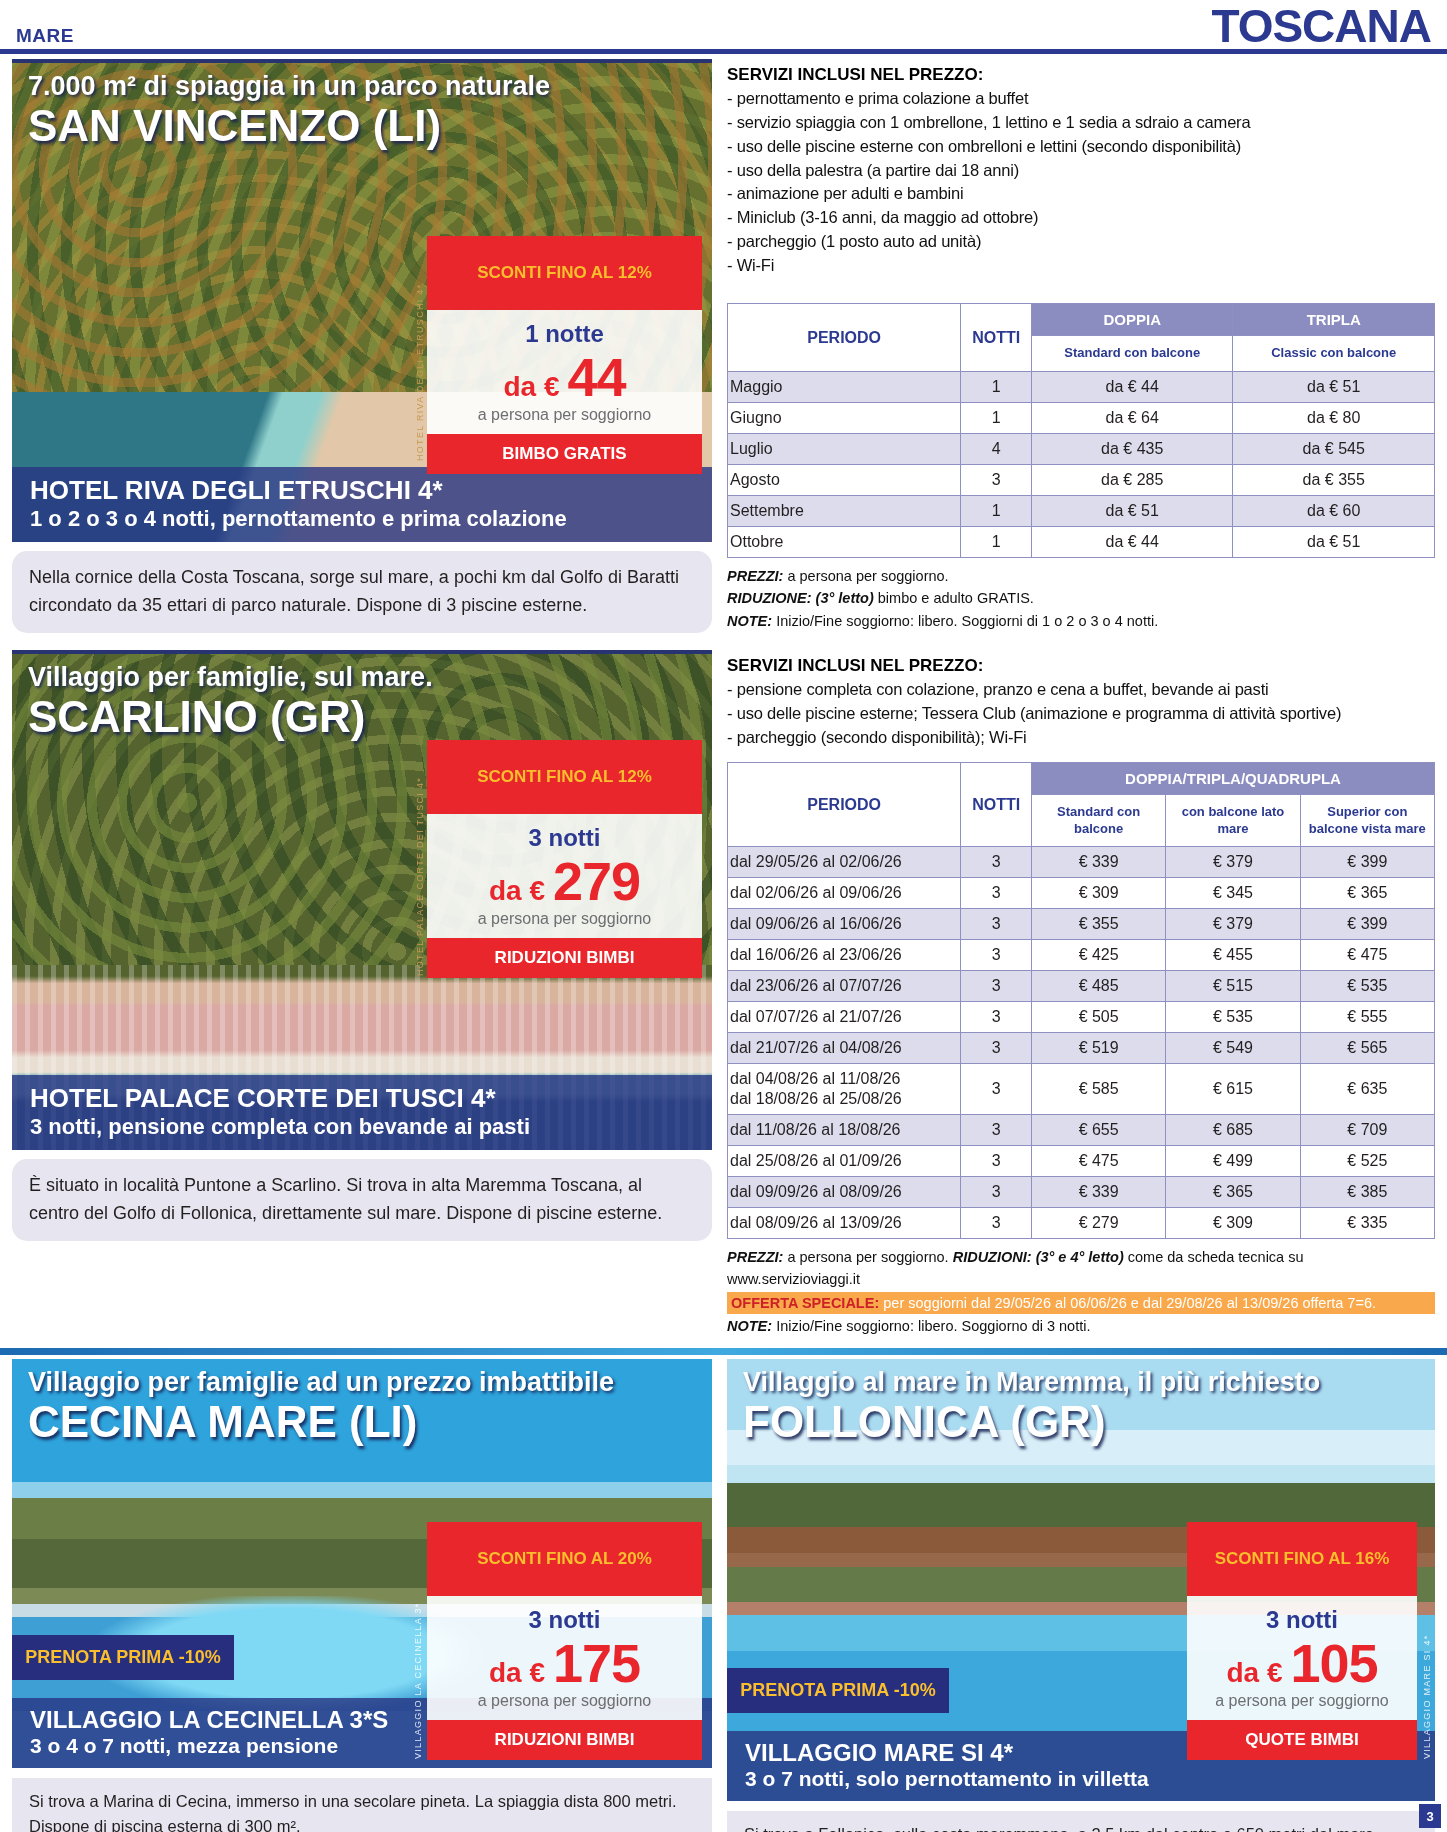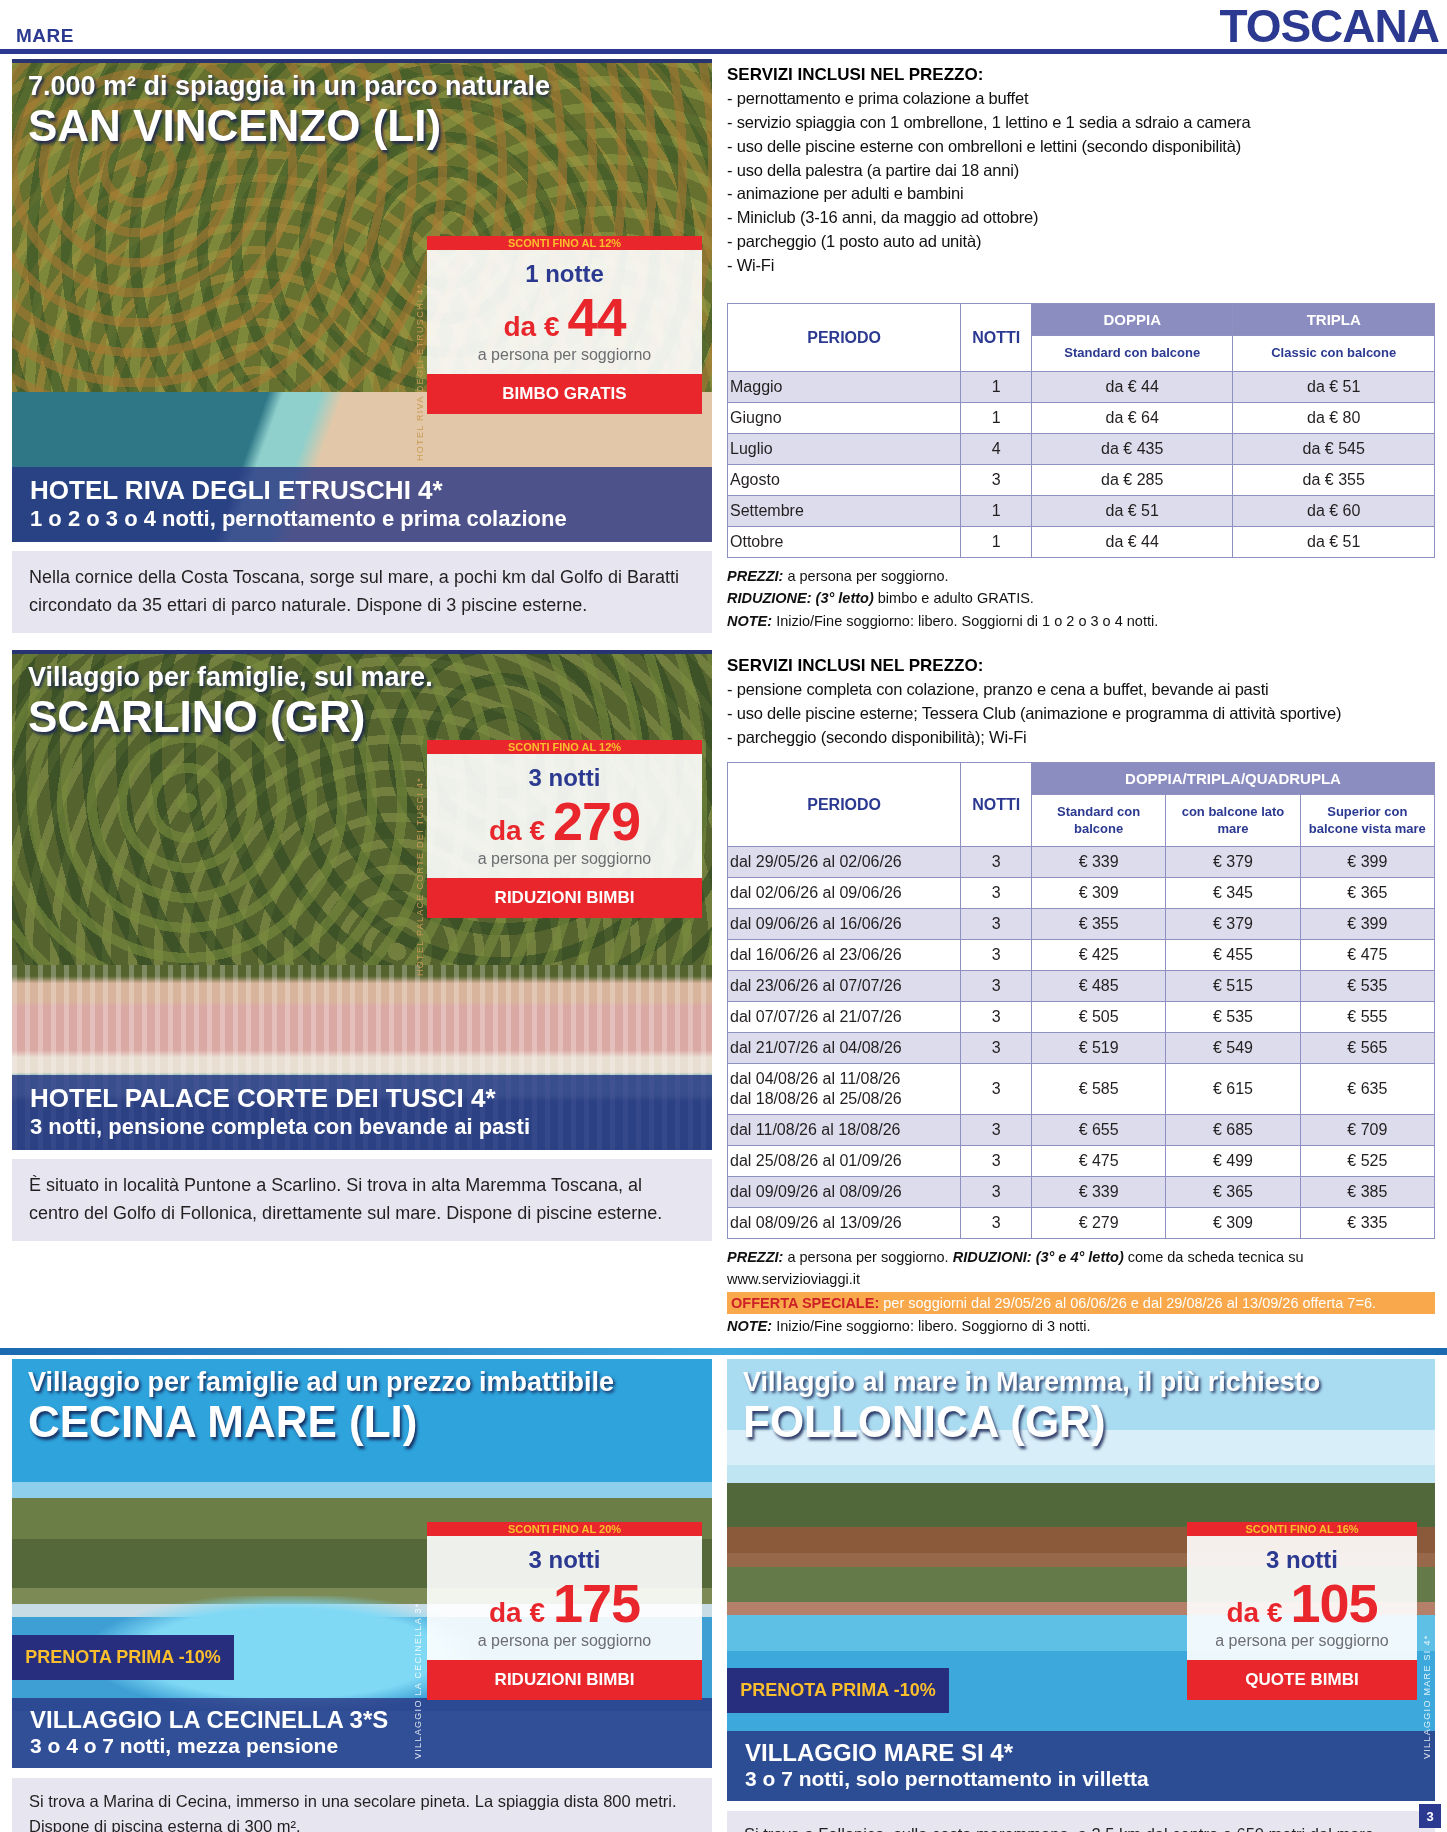--- a/index.html
+++ b/index.html
@@ -1,21 +1,21 @@
 <!DOCTYPE html>
 <html><head>
 <meta charset="utf-8">
 <style>
   * { margin:0; padding:0; box-sizing:border-box; }
   html,body { background:#fff; }
   body { font-family:"Liberation Sans", sans-serif; }
   .page { position:relative; width:1447px; height:1832px; background:#fff; overflow:hidden; }
 
   
-  .hdr { display:flex; justify-content:space-between; align-items:flex-end; padding:6px 8px 0 16px; }
+  .hdr { display:flex; justify-content:space-between; align-items:flex-end; padding:6px 16px 0 16px; }
   .hdr-left { font-size:19px; font-weight:bold; color:#2B3990; letter-spacing:.5px; }
   .hdr-right { font-size:46px; font-weight:bold; color:#2B3990; line-height:.9; letter-spacing:-1px; }
   .rule { height:5px; background:#2B3990; margin-top:2px; }
 
   .row { display:flex; gap:15px; padding:0 12px; }
   .row1 { margin-top:5px; }
   .row2 { margin-top:17px; }
   .row3 { margin-top:4px; }
   .col-l { width:700px; flex:none; }
   .col-r { flex:1; min-width:0; }
@@ -46,21 +46,21 @@
   .ph-head { position:absolute; top:8px; left:16px; right:16px; z-index:2; }
   .ph-tag { font-size:27px; font-weight:bold; color:#fff; text-shadow:2px 2px 3px rgba(20,30,80,.85); }
   .ph-title { font-size:44px; font-weight:bold; color:#fff; line-height:1.08; text-shadow:2px 3px 3px rgba(20,30,80,.85); }
 
   
   .pricebox { position:absolute; width:275px; right:10px; text-align:center; z-index:4; }
   .photo1 .pricebox { top:173px; }
   .photo2 .pricebox { top:86px; }
   .photo3 .pricebox { top:163px; }
   .photo4 .pricebox { top:163px; width:230px; right:18px; }
-  .pb-discount { background:#E8262B; color:#FBBF2D; font-weight:bold; font-size:11px; padding:1px 4px; }
+  .pb-discount { background:#E8262B; color:#FBBF2D; font-weight:bold; font-size:17px; padding:27px 4px; }
   .pb-body { background:rgba(255,255,255,.9); padding:8px 6px 10px; }
   .pb-nights { color:#2B3990; font-weight:bold; font-size:24px; margin-top:2px; }
   .pb-price { color:#E8262B; font-weight:bold; margin-top:-2px; }
   .pb-da { font-size:28px; margin-right:8px; }
   .pb-val { font-size:54px; letter-spacing:-1px; }
   .pb-note { color:#6d6e71; font-size:16px; margin-top:-2px; }
   .pb-ribbon { background:#E8262B; color:#fff; font-weight:bold; font-size:17px; padding:10px 4px; }
 
   .prenota { position:absolute; left:0; bottom:88px; width:222px; background:#272E7D; color:#FBBF2D;
       font-weight:bold; font-size:18px; text-align:center; padding:12px 4px; z-index:3; }
@@ -75,21 +75,21 @@
   
   .hotelbar { position:absolute; left:0; right:0; bottom:0; background:rgba(40,52,130,.8); color:#fff;
       padding:8px 18px 10px; z-index:2; }
   .hb-name { font-size:26px; font-weight:bold; }
   .hb-sub { font-size:22px; font-weight:600; }
   .card .hb-name { font-size:24px; }
   .card .hb-sub { font-size:21px; }
 
   
   .descbox { background:#E7E6F0; margin-top:9px; padding:13px 17px; font-size:18px; line-height:1.55;
-      color:#231F20; min-height:60px; }
+      color:#231F20; min-height:60px;border-radius:15px; }
   .descbox2 { background:#E7E6F0; margin-top:10px; padding:11px 17px 6px; height:148px; overflow:hidden; color:#111; }
   .card-desc { font-size:16.5px; line-height:1.5; margin-bottom:5px; color:#231F20; }
 
   
   .svc-title { font-weight:bold; font-size:17px; color:#000; margin:6px 0 2px; }
   .svc-item { font-size:16.5px; line-height:1.44; color:#111; letter-spacing:-0.2px; }
 
   
   .ptable { width:100%; border-collapse:collapse; table-layout:fixed; font-size:16px; color:#231F20; }
   .ptable th, .ptable td { border:1.6px solid #8E90C1; }

